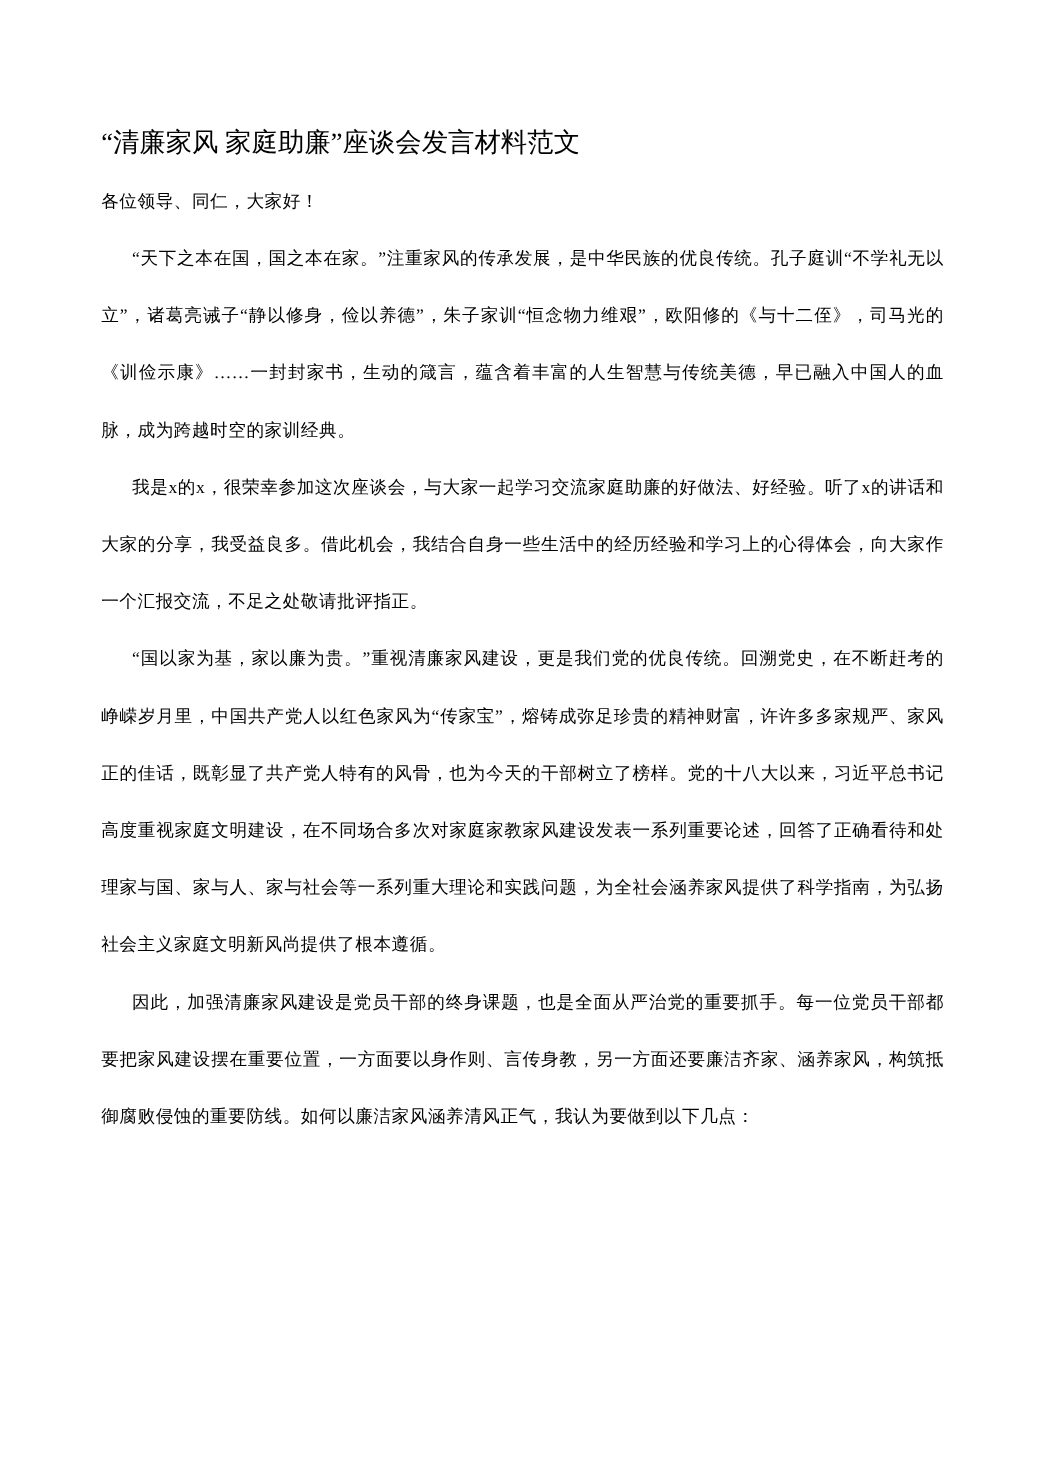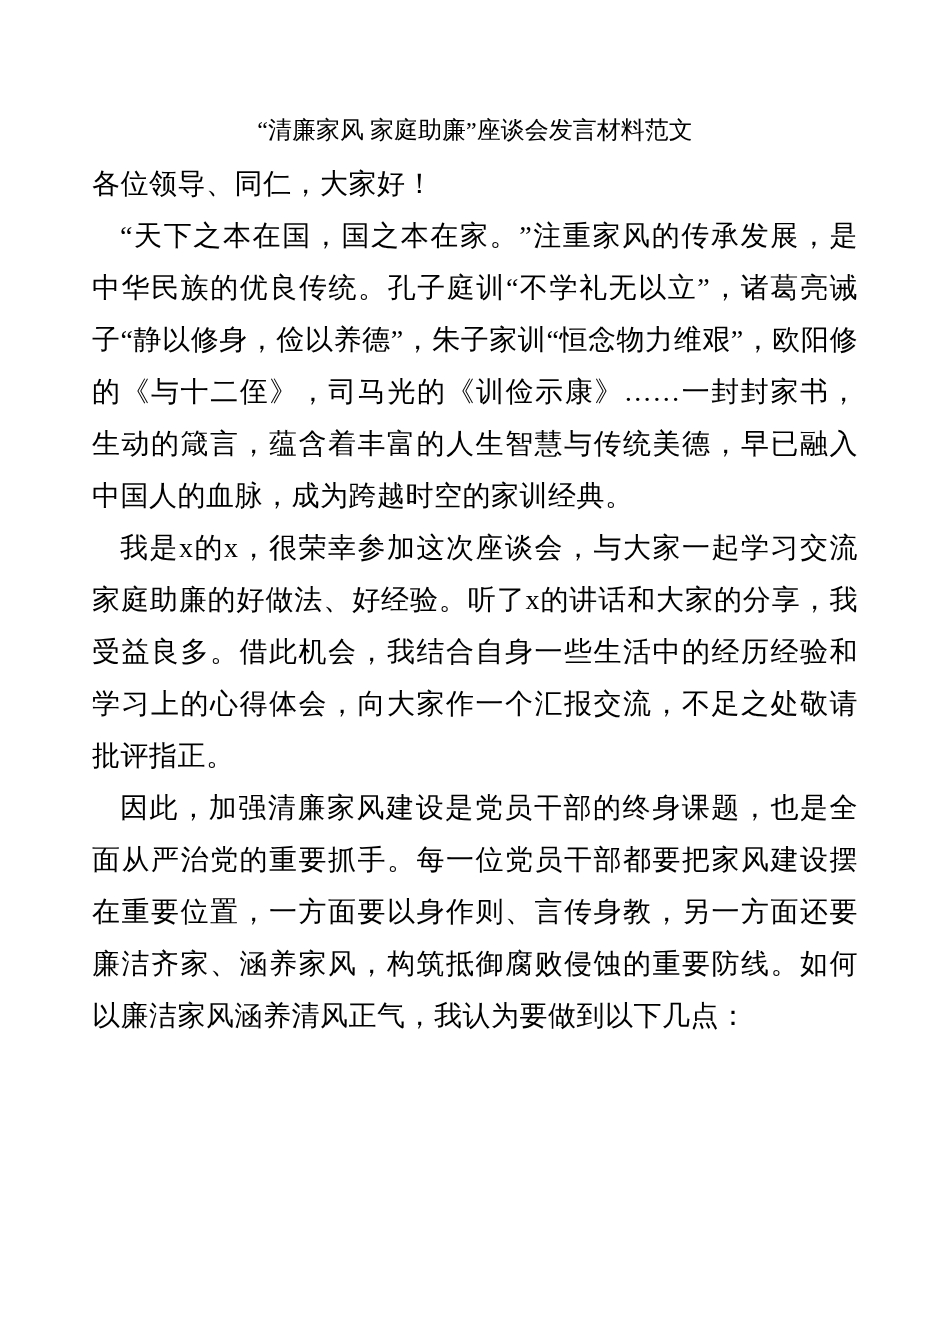--- a/index.html
+++ b/index.html
@@ -13,25 +13,24 @@
     box-sizing: border-box;
     padding: 104px 92px 40px 92px;
     background: #ffffff;
     color: #000000;
     font-family: "Liberation Serif", "DejaVu Serif", serif;
   }
   .doc-title {
     font-size: 24px;
     line-height: 52px;
     font-weight: 400;
-    text-align: center;
     margin: 0 0 2px 0;
   }
   .para {
-    font-size: 28px;
+    font-size: 16px;
     line-height: 52px;
     text-align: justify;
     margin: 0;
     letter-spacing: 0.5px;
     word-break: break-all;
     font-family: Liberation Serif, serif;
   }
   .para.indent {
     text-indent: 28px;
   }
@@ -41,15 +40,16 @@
 
 <div class="page">
   <h1 class="doc-title">“清廉家风 家庭助廉”座谈会发言材料范文</h1>
 
   <p class="para">各位领导、同仁，大家好！</p>
 
   <p class="para indent">“天下之本在国，国之本在家。”注重家风的传承发展，是中华民族的优良传统。孔子庭训“不学礼无以立”，诸葛亮诫子“静以修身，俭以养德”，朱子家训“恒念物力维艰”，欧阳修的《与十二侄》，司马光的《训俭示康》……一封封家书，生动的箴言，蕴含着丰富的人生智慧与传统美德，早已融入中国人的血脉，成为跨越时空的家训经典。</p>
 
   <p class="para indent">我是x的x，很荣幸参加这次座谈会，与大家一起学习交流家庭助廉的好做法、好经验。听了x的讲话和大家的分享，我受益良多。借此机会，我结合自身一些生活中的经历经验和学习上的心得体会，向大家作一个汇报交流，不足之处敬请批评指正。</p>
 
+  <p class="para indent">“国以家为基，家以廉为贵。”重视清廉家风建设，更是我们党的优良传统。回溯党史，在不断赶考的峥嵘岁月里，中国共产党人以红色家风为“传家宝”，熔铸成弥足珍贵的精神财富，许许多多家规严、家风正的佳话，既彰显了共产党人特有的风骨，也为今天的干部树立了榜样。党的十八大以来，习近平总书记高度重视家庭文明建设，在不同场合多次对家庭家教家风建设发表一系列重要论述，回答了正确看待和处理家与国、家与人、家与社会等一系列重大理论和实践问题，为全社会涵养家风提供了科学指南，为弘扬社会主义家庭文明新风尚提供了根本遵循。</p>
 
   <p class="para indent">因此，加强清廉家风建设是党员干部的终身课题，也是全面从严治党的重要抓手。每一位党员干部都要把家风建设摆在重要位置，一方面要以身作则、言传身教，另一方面还要廉洁齐家、涵养家风，构筑抵御腐败侵蚀的重要防线。如何以廉洁家风涵养清风正气，我认为要做到以下几点：</p>
 </div>
 
 </body></html>

